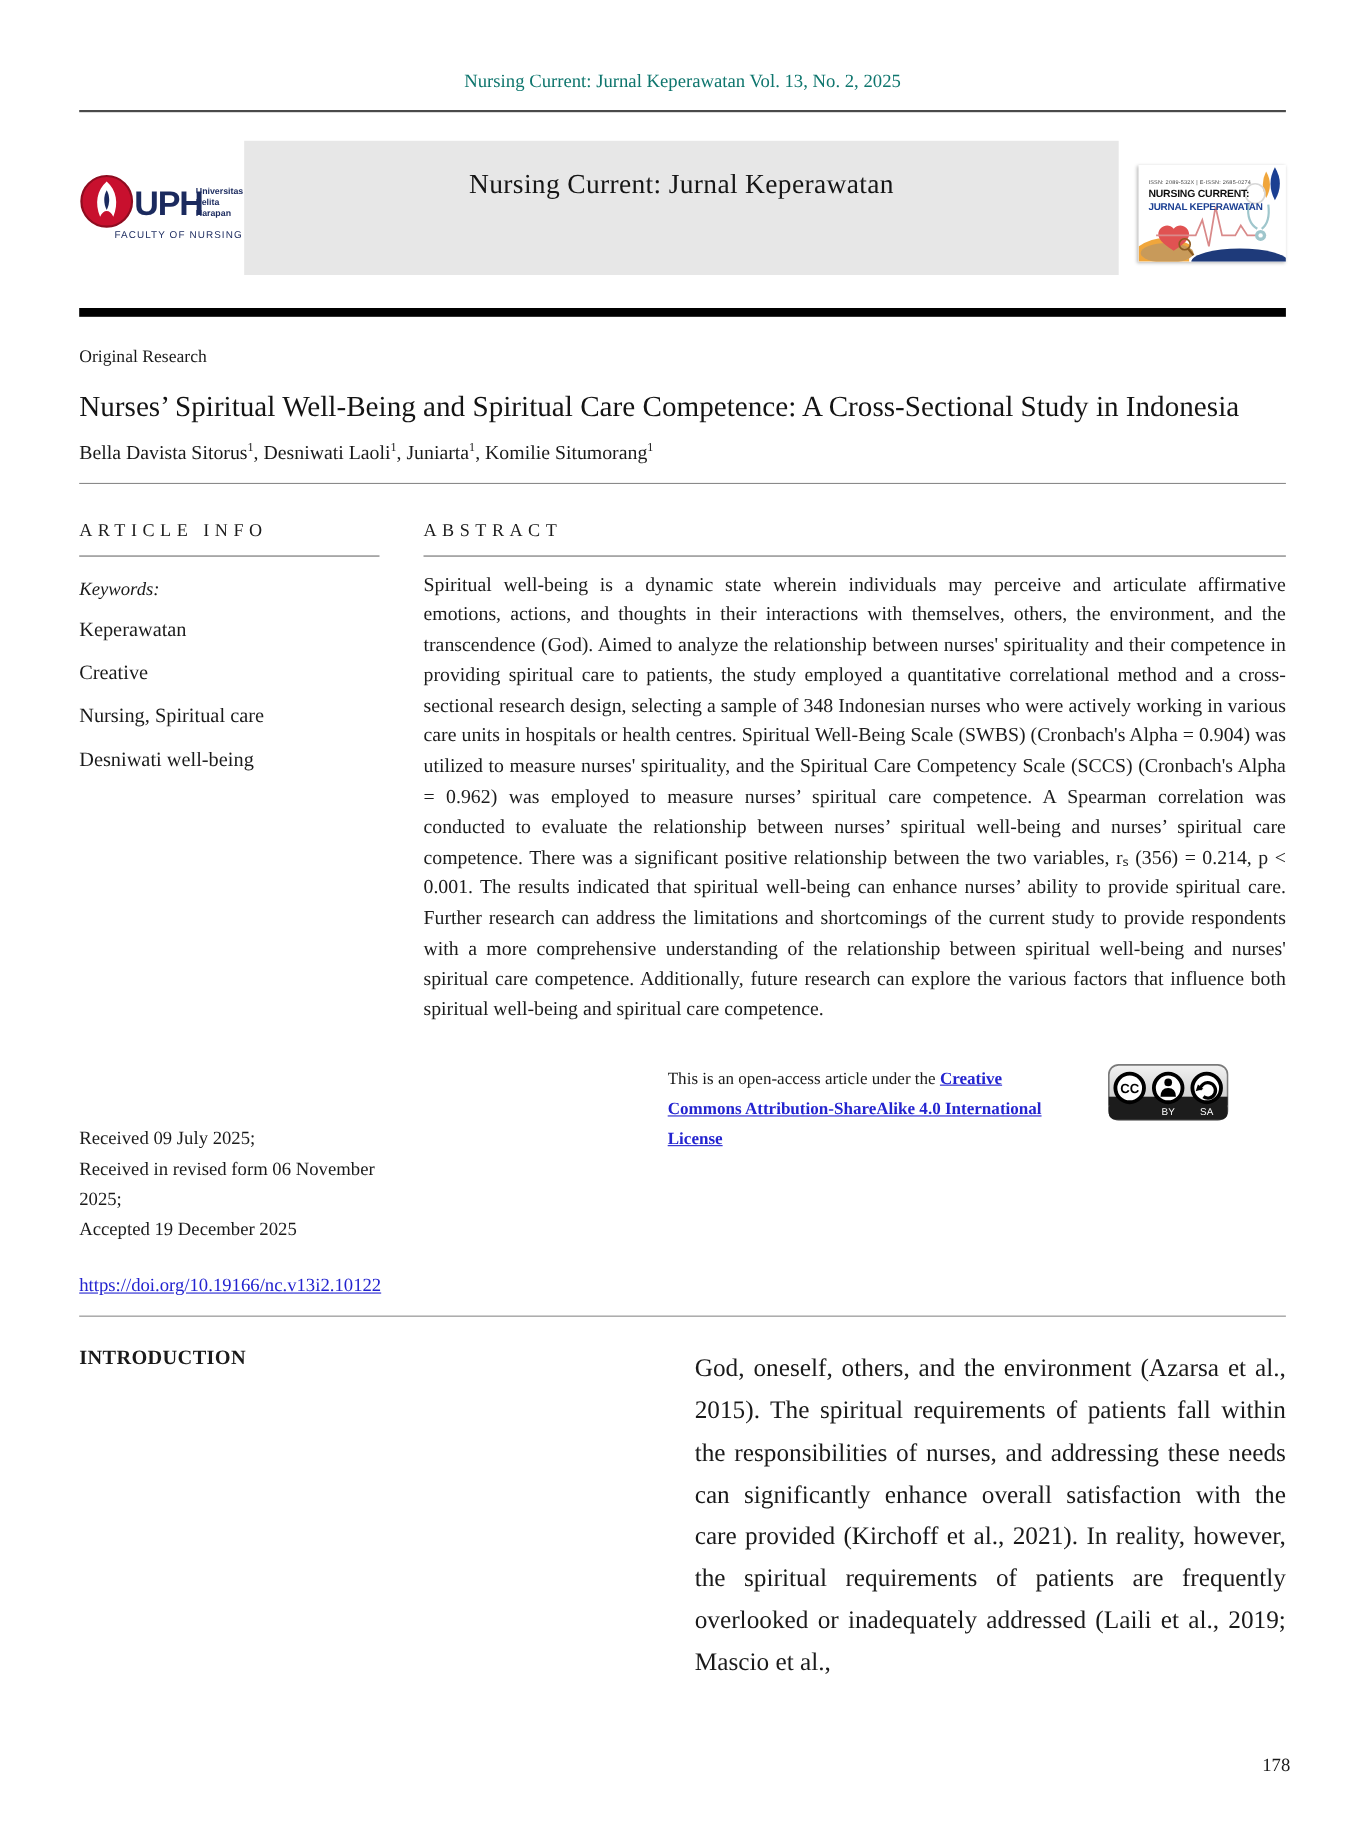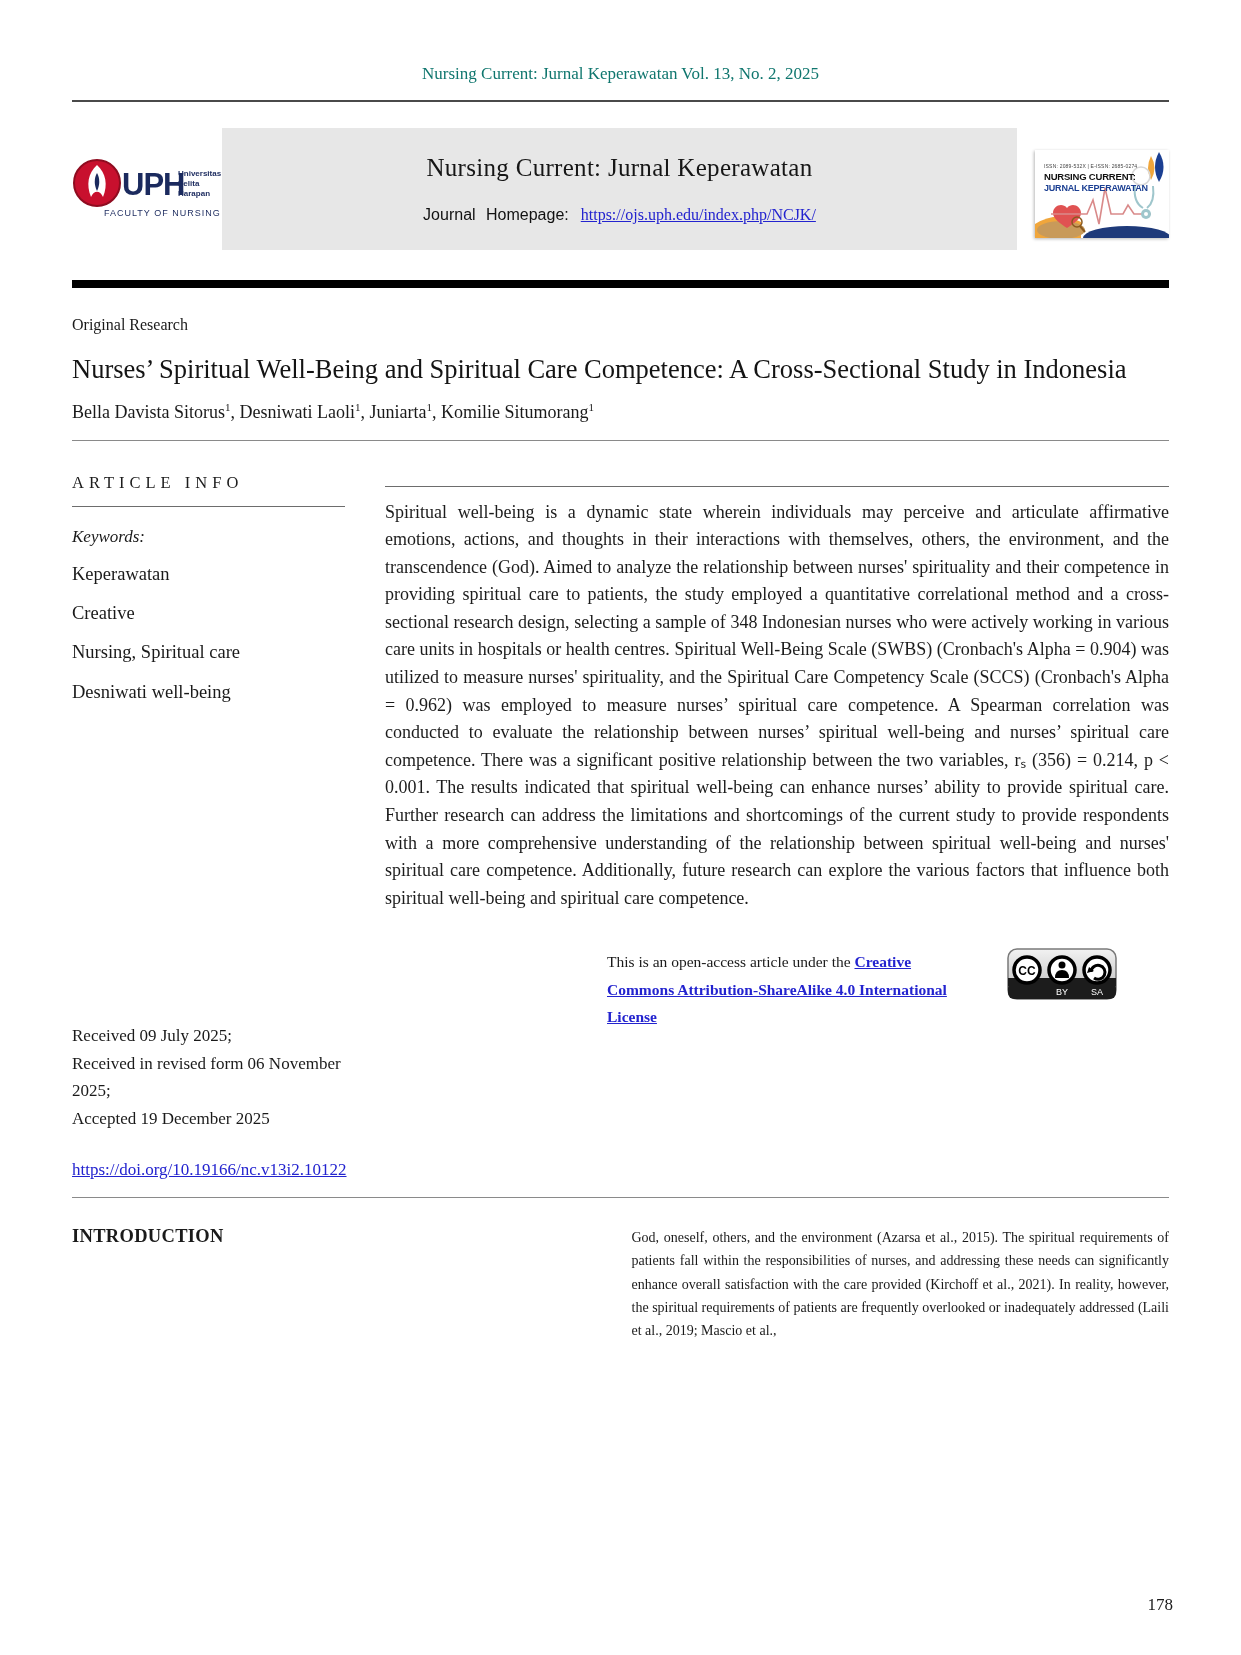--- a/index.html
+++ b/index.html
@@ -57,21 +57,21 @@
   .abstract-text { margin-top:12px; font-size:18px; line-height:27.6px; text-align:justify; color:#1c1c1c; }
   .license-row { margin-top:36px; padding-left:222px; padding-right:52px; display:flex; gap:28px; align-items:flex-start; }
   .license-text { font-size:15.5px; line-height:1.75; flex:1; }
   .cc-link { color:#2323cf; font-weight:bold; text-decoration:underline; cursor:pointer; }
   .cc-badge { flex:0 0 110px; }
 
   
   .intro-grid { display:grid; grid-template-columns:1fr 1fr; column-gap:22px; margin-top:28px; }
   .intro-heading { font-size:18.5px; font-weight:bold; letter-spacing:.3px; }
   .intro-left p { margin-top:28px; font-size:17.5px; line-height:1.88; text-align:justify; }
-  .intro-right p { font-size:14px; line-height:1.66; text-align:justify; }
+  .intro-right p { font-size:23px; line-height:1.66; text-align:justify; }
   .page-number { position:absolute; right:68px; bottom:40px; font-size:17px; }
 </style>
 </head>
 <body>
 
 <div class="page">
 
   <div class="running-head">Nursing Current: Jurnal Keperawatan Vol. 13, No. 2, 2025</div>
   <hr class="head-rule">
 
@@ -84,24 +84,20 @@
         <path d="M25 30 C22 35 22 42 25 48 C28 42 28 35 25 30 Z" fill="#1b2a5e"></path>
         <text x="50" y="52" font-family="Liberation Sans, sans-serif" font-size="31" font-weight="bold" fill="#1b2a5e" letter-spacing="-1">UPH</text>
         <text x="106" y="33" font-family="Liberation Sans, sans-serif" font-size="8" font-weight="bold" fill="#1b2a5e">Universitas</text>
         <text x="106" y="43" font-family="Liberation Sans, sans-serif" font-size="8" font-weight="bold" fill="#1b2a5e">Pelita</text>
         <text x="106" y="53" font-family="Liberation Sans, sans-serif" font-size="8" font-weight="bold" fill="#1b2a5e">Harapan</text>
         <text x="32" y="73" font-family="Liberation Sans, sans-serif" font-size="9" fill="#1b2a5e" letter-spacing="1">FACULTY OF NURSING</text>
       </svg>
     </div>
     <div class="banner">
       <div class="banner-title">Nursing Current: Jurnal Keperawatan</div>
-      <div class="banner-homepage">
-        <span class="hp-label">Journal Homepage:</span>
-        <a class="hp-link">https://ojs.uph.edu/index.php/NCJK/</a>
-      </div>
     </div>
     <div class="cover-wrap">
       <div class="cover-card">
         <div class="cover-issn">ISSN: 2089-532X | E-ISSN: 2685-0274</div>
         <div class="cover-t1">NURSING CURRENT:</div>
         <div class="cover-t2">JURNAL KEPERAWATAN</div>
         <svg class="cover-art" width="134" height="88" viewBox="0 0 134 88">
           <path d="M124 2 q9 15 0 30 q-8 -15 0 -30 Z" fill="#1b3f92"></path>
           <path d="M116 6 q7 12 0 24 q-6 -12 0 -24 Z" fill="#f0a63c"></path>
           <circle cx="106" cy="26" r="9" fill="none" stroke="#d8d8d8" stroke-width="1.5"></circle>
@@ -142,20 +138,21 @@
       <div class="dates">
         <div>Received 09 July 2025;</div>
         <div>Received in revised form 06 November 2025;</div>
         <div>Accepted 19 December 2025</div>
       </div>
       <div class="doi-line">
         <a class="blue-link">https://doi.org/10.19166/nc.v13i2.10122</a>
       </div>
     </aside>
     <div>
+      <div class="section-heading">ABSTRACT</div>
       <hr class="col-rule">
       <p class="abstract-text">Spiritual well-being is a dynamic state wherein individuals may perceive and articulate affirmative emotions, actions, and thoughts in their interactions with themselves, others, the environment, and the transcendence (God). Aimed to analyze the relationship between nurses' spirituality and their competence in providing spiritual care to patients, the study employed a quantitative correlational method and a cross-sectional research design, selecting a sample of 348 Indonesian nurses who were actively working in various care units in hospitals or health centres. Spiritual Well-Being Scale (SWBS) (Cronbach's Alpha = 0.904) was utilized to measure nurses' spirituality, and the Spiritual Care Competency Scale (SCCS) (Cronbach's Alpha = 0.962) was employed to measure nurses’ spiritual care competence. A Spearman correlation was conducted to evaluate the relationship between nurses’ spiritual well-being and nurses’ spiritual care competence. There was a significant positive relationship between the two variables, rₛ (356) = 0.214, p &lt; 0.001. The results indicated that spiritual well-being can enhance nurses’ ability to provide spiritual care. Further research can address the limitations and shortcomings of the current study to provide respondents with a more comprehensive understanding of the relationship between spiritual well-being and nurses' spiritual care competence. Additionally, future research can explore the various factors that influence both spiritual well-being and spiritual care competence.</p>
       <div class="license-row">
         <p class="license-text"><span>This is an open-access article under the </span><a class="cc-link">Creative Commons Attribution-ShareAlike 4.0 International License</a></p>
         <div class="cc-badge">
           <svg width="110" height="52" viewBox="0 0 110 52">
             <defs>
               <linearGradient id="ccg" x1="0" y1="0" x2="0" y2="1">
                 <stop offset="0" stop-color="#f2f2f2"></stop>
                   <stop offset="1" stop-color="#b8b8b8"></stop>

